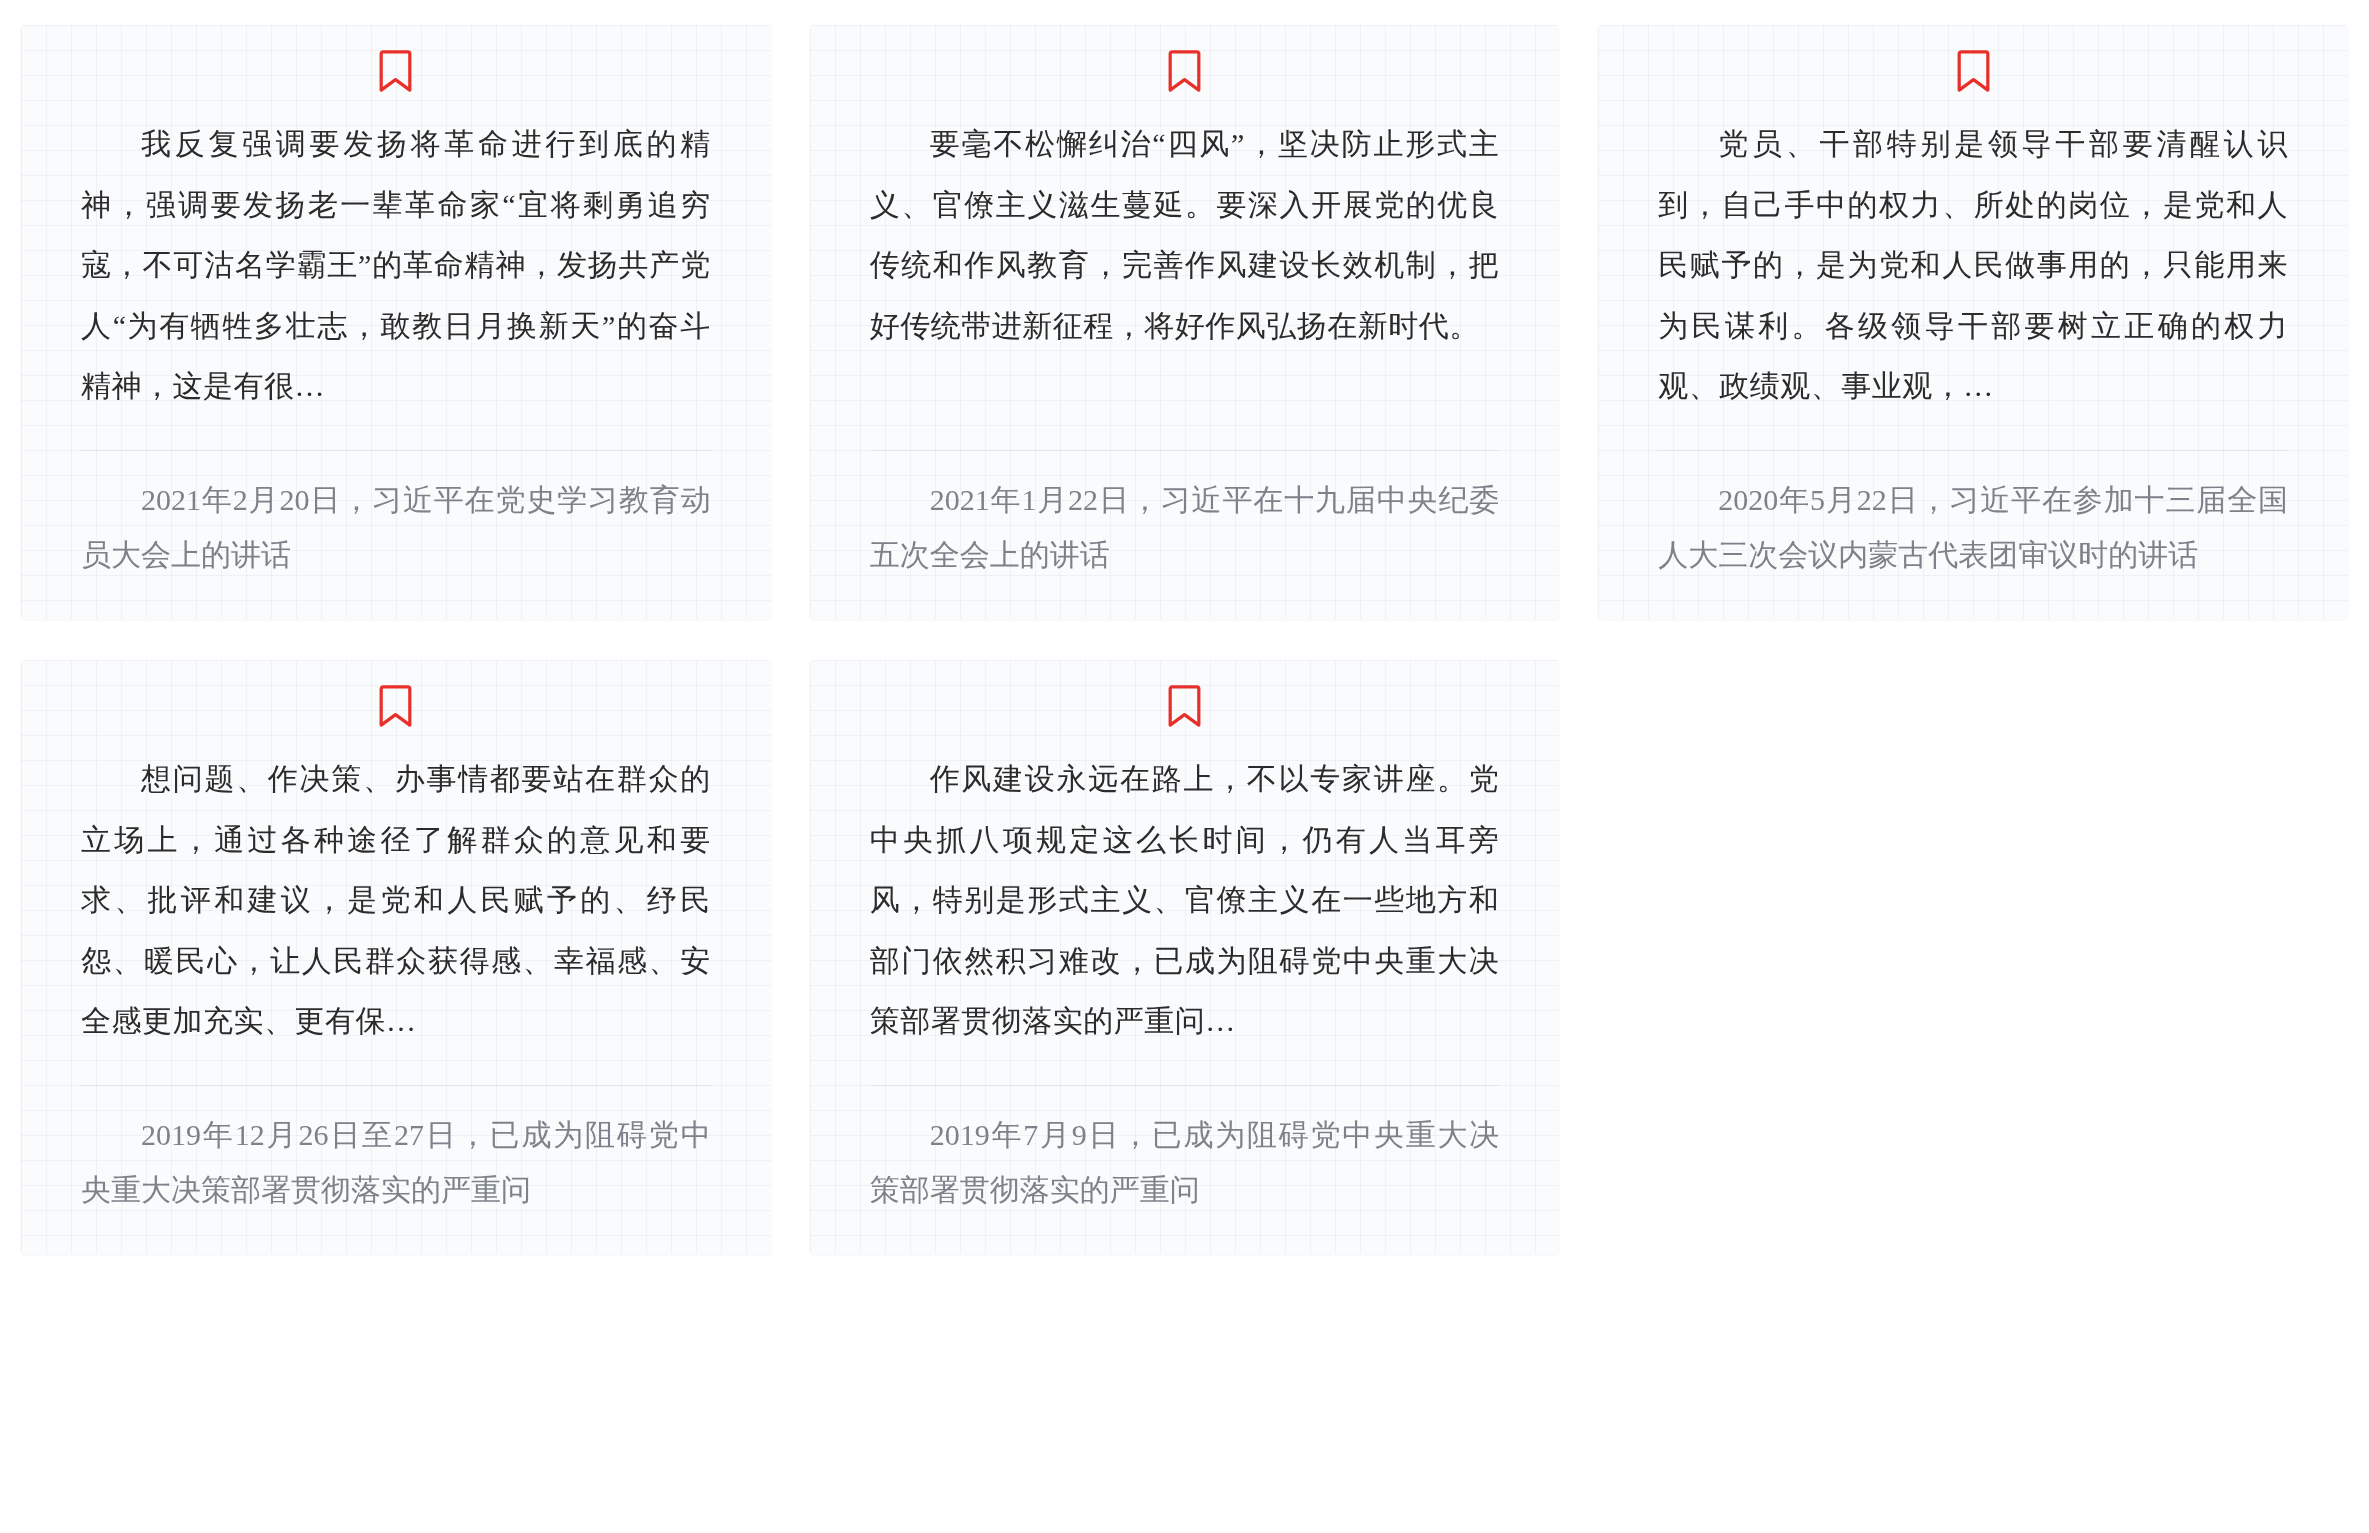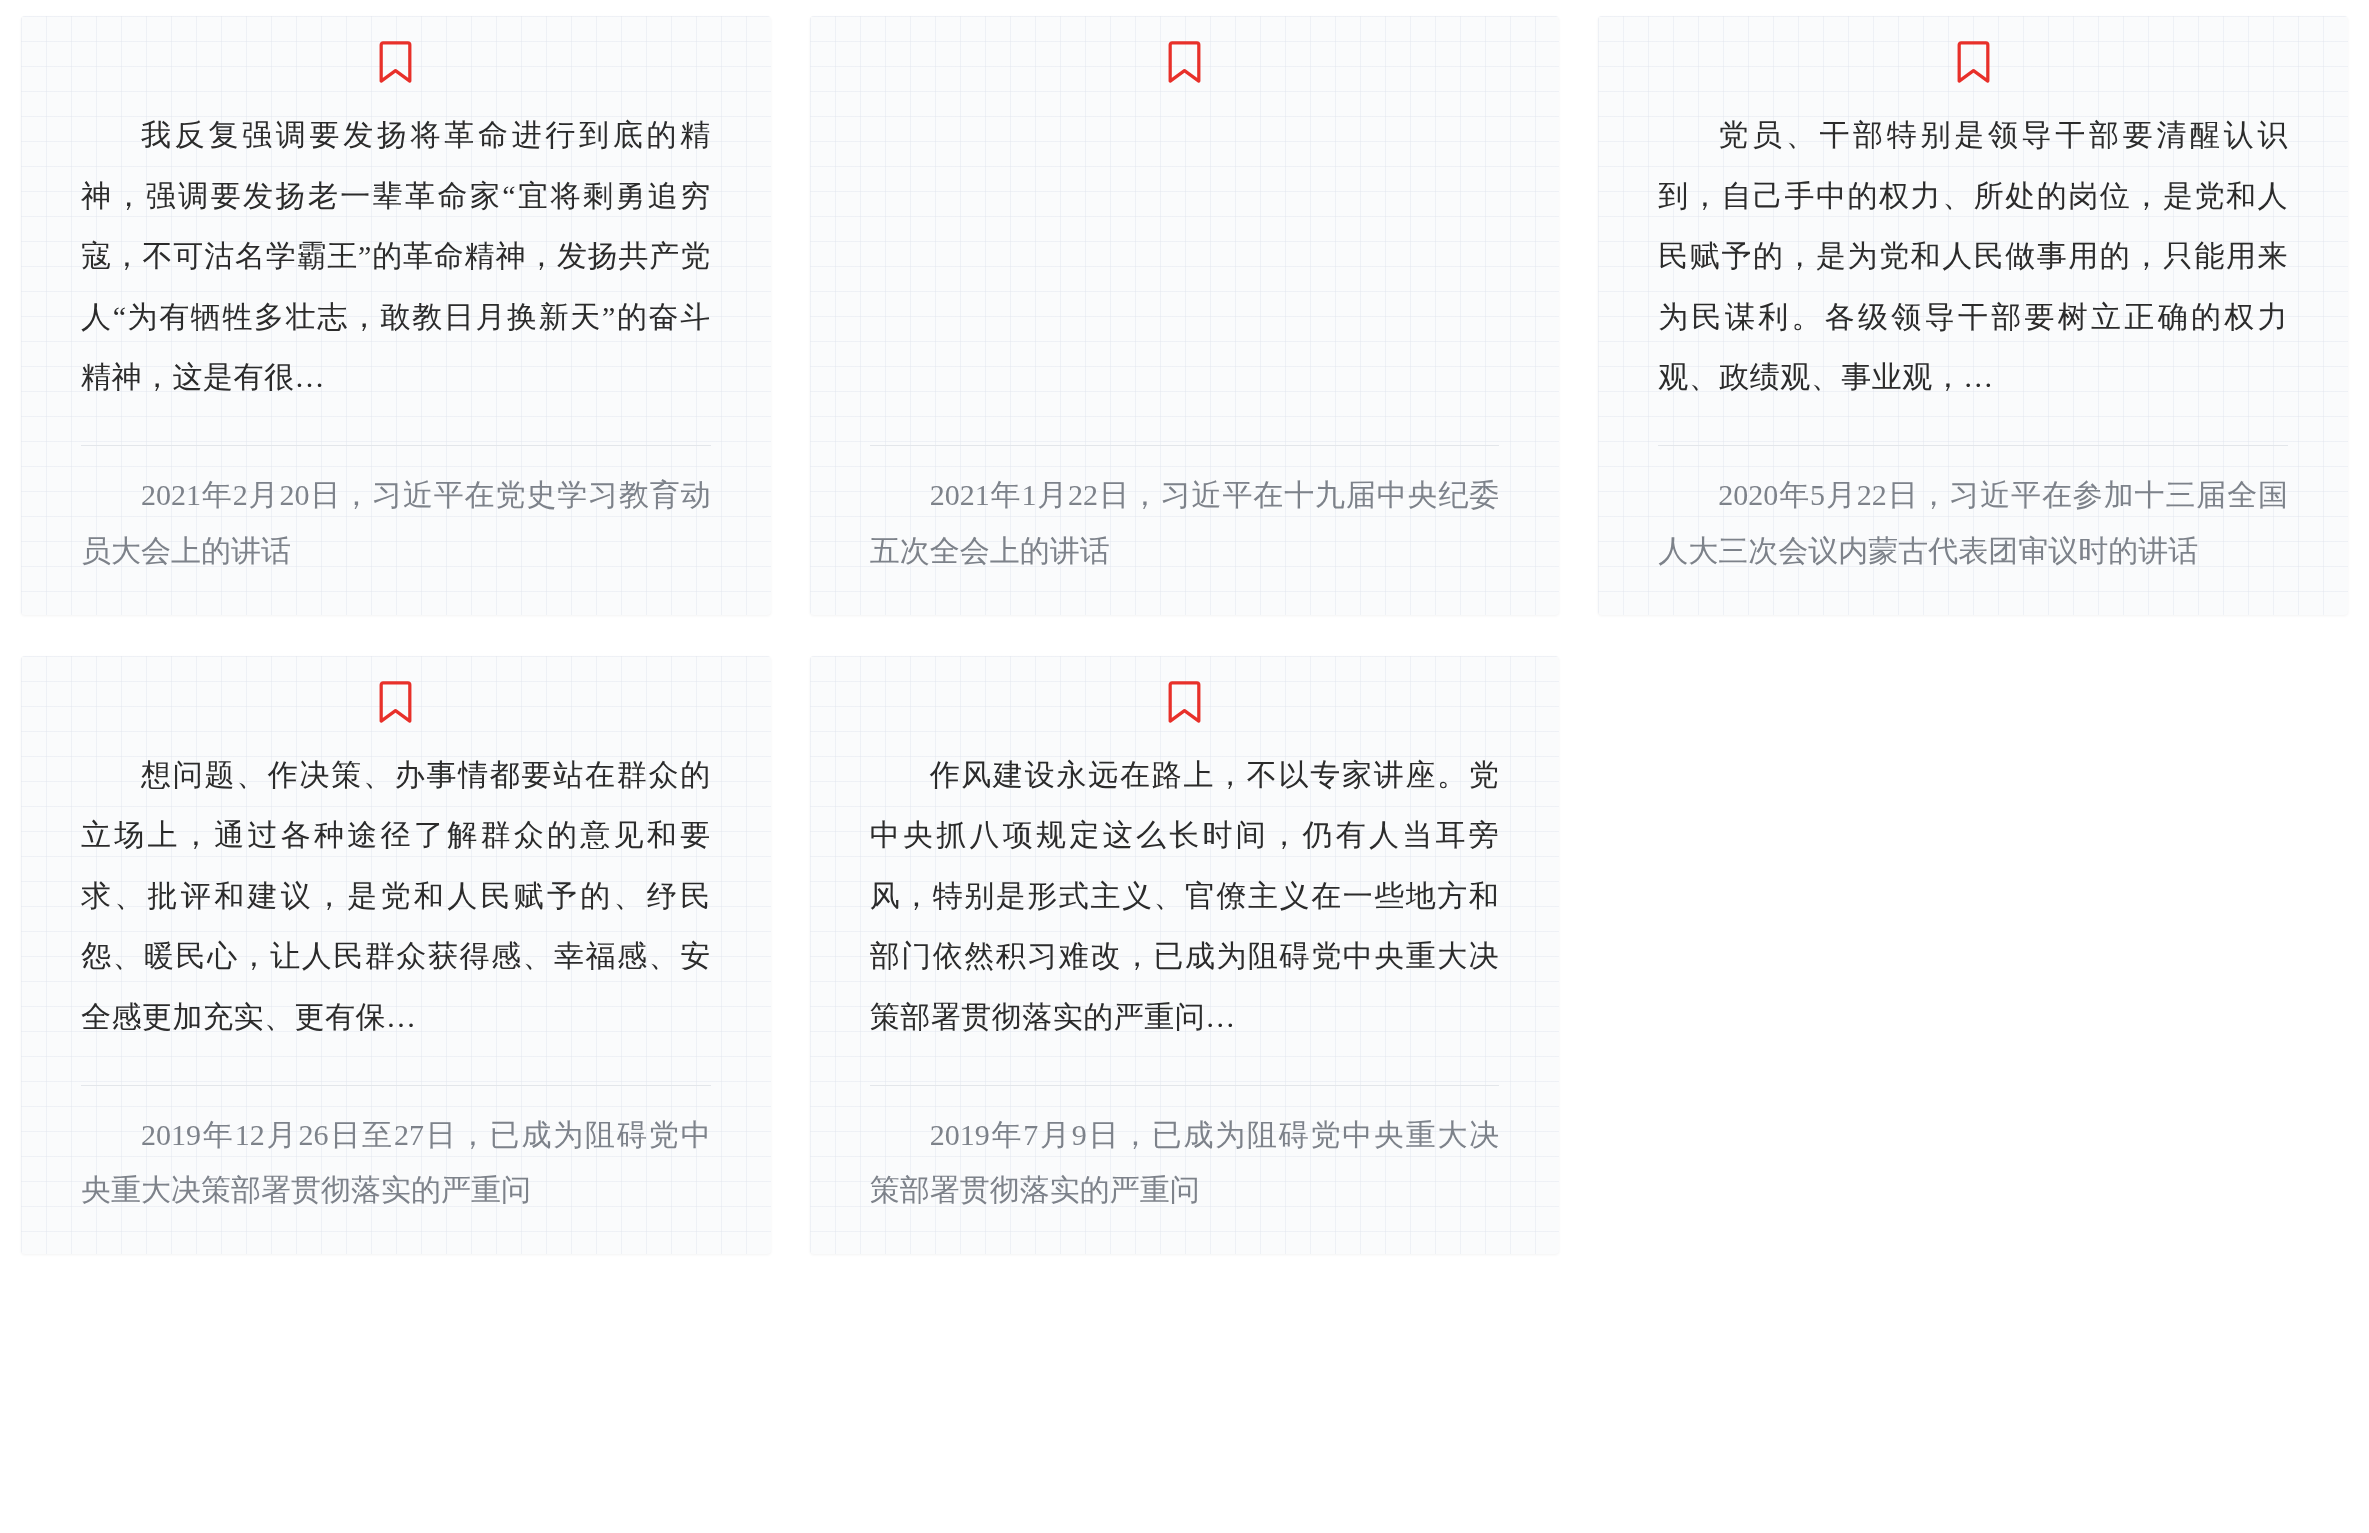--- a/index.html
+++ b/index.html
@@ -10,21 +10,21 @@
   body {
     width: 2369px;
     height: 1533px;
     font-family: "Liberation Sans", "DejaVu Sans", sans-serif;
     overflow: hidden;
   }
   .board {
     width: 2369px;
     height: 1254px;
     box-sizing: border-box;
-    padding: 16px 21px 0 21px;
+    padding: 25px 21px 0 21px;
     display: grid;
     grid-template-columns: repeat(3, 1fr);
     grid-template-rows: repeat(2, 1fr);
     column-gap: 39px;
     row-gap: 41px;
     background: #ffffff;
   }
   .card {
     position: relative;
     box-sizing: border-box;
@@ -98,20 +98,21 @@
   </div>
 
   <div class="card">
     <div class="bookmark-wrap">
       <span class="bookmark-icon">
         <svg width="33" height="42" viewBox="0 0 34 44" aria-hidden="true">
           <path d="M4 2 H30 A2 2 0 0 1 32 4 V42 L17 31 L2 42 V4 A2 2 0 0 1 4 2 Z" fill="none" stroke="#e8302a" stroke-width="3.4" stroke-linejoin="round"></path>
         </svg>
       </span>
     </div>
+    <p class="quote">要毫不松懈纠治“四风”，坚决防止形式主义、官僚主义滋生蔓延。要深入开展党的优良传统和作风教育，完善作风建设长效机制，把好传统带进新征程，将好作风弘扬在新时代。</p>
     <div class="spacer"></div>
     <hr class="divider">
     <p class="source">2021年1月22日，习近平在十九届中央纪委五次全会上的讲话</p>
   </div>
 
   <div class="card">
     <div class="bookmark-wrap">
       <span class="bookmark-icon">
         <svg width="33" height="42" viewBox="0 0 34 44" aria-hidden="true">
           <path d="M4 2 H30 A2 2 0 0 1 32 4 V42 L17 31 L2 42 V4 A2 2 0 0 1 4 2 Z" fill="none" stroke="#e8302a" stroke-width="3.4" stroke-linejoin="round"></path>

